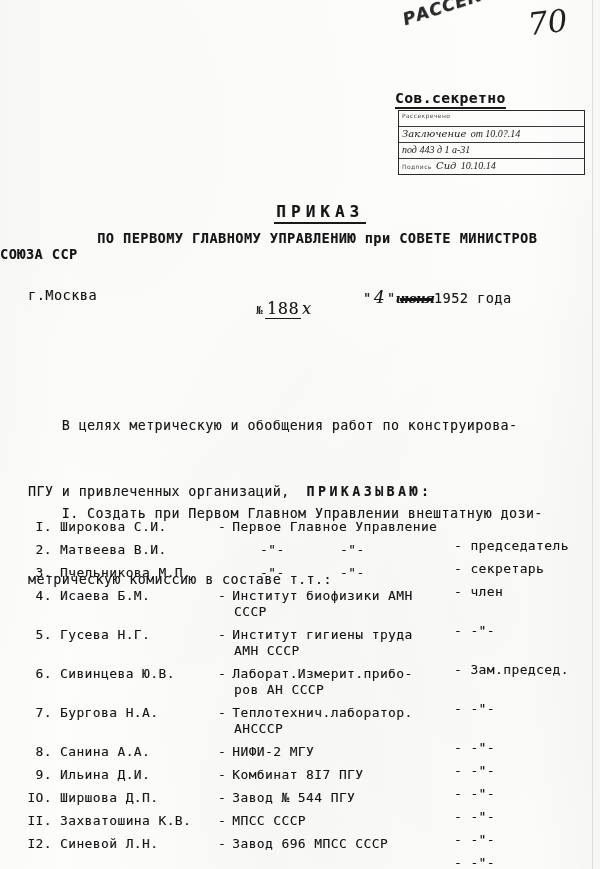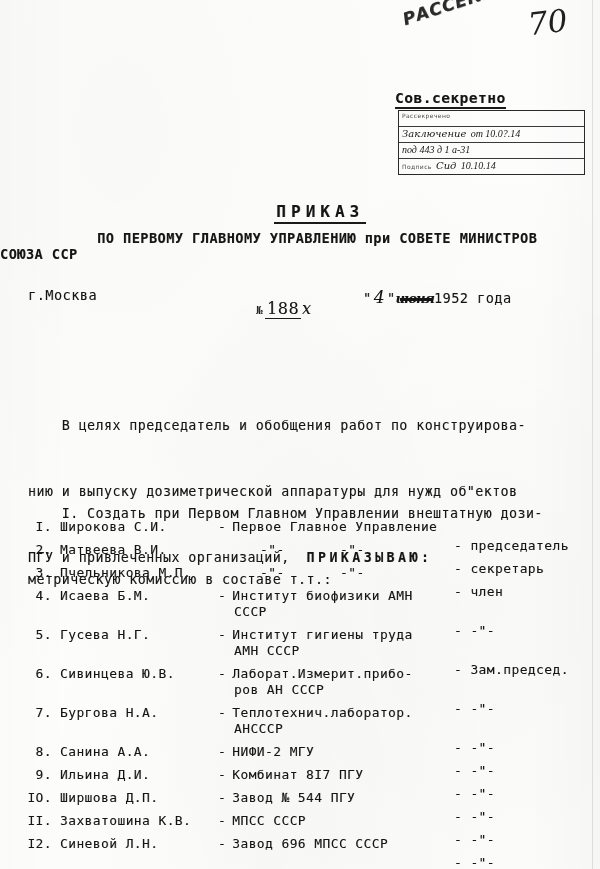--- a/index.html
+++ b/index.html
@@ -272,22 +272,21 @@
 
   <div class="abs tw" id="city">г.Москва</div>
 
   <div class="abs tw" id="order-no-wrap">
     <span id="order-no-label">№</span><span id="order-no-value">188</span><span id="order-no-suffix">х</span>
   </div>
 
   <div class="abs tw" id="date-wrap"><span>"</span><span id="date-day">4</span><span>"</span><span id="date-month">июня</span><span>1952 года</span></div>
 
   <div class="abs tw para" id="para1">
-    <div>    В целях председатель и обобщения работ по конструирова-</div>
-    <div>нию и выпуску дозиметрической аппаратуры для нужд об"ектов</div>
+    <div>    В целях метрическую и обобщения работ по конструирова-</div>
     <div><span>ПГУ и привлеченных организаций,</span><span>  </span><span class="spaced-sm">ПРИКАЗЫВАЮ:</span></div>
   </div>
 
   <div class="abs tw para" id="para2">
     <div>    I. Создать при Первом Главном Управлении внештатную дози-</div>
     <div>метрическую комиссию в составе т.т.:</div>
   </div>
 
   <div class="abs tw" id="member-table"><div class="mrow"><span class="m-num">I.</span><span class="m-name">Широкова С.И.</span><span class="m-org"><span class="dash">-</span><span>Первое Главное Управление</span></span><span class="m-role">- председатель</span></div><div class="mrow"><span class="m-num">2.</span><span class="m-name">Матвеева В.И.</span><span class="ditto-a">-"-</span><span class="ditto-b">-"-</span><span class="m-role">- секретарь</span></div><div class="mrow"><span class="m-num">3.</span><span class="m-name">Пчельникова М.П.</span><span class="ditto-a">-"-</span><span class="ditto-b">-"-</span><span class="m-role">- член</span></div><div class="mrow" style="min-height: 38px;"><span class="m-num">4.</span><span class="m-name">Исаева Б.М.</span><span class="m-org"><span class="dash">-</span><span>Институт биофизики АМН</span><span class="org2">СССР</span></span><span class="m-role" style="top: 16px;">- -"-</span></div><div class="mrow" style="min-height: 38px;"><span class="m-num">5.</span><span class="m-name">Гусева Н.Г.</span><span class="m-org"><span class="dash">-</span><span>Институт гигиены труда</span><span class="org2">АМН СССР</span></span><span class="m-role" style="top: 16px;">- Зам.председ.</span></div><div class="mrow" style="min-height: 38px;"><span class="m-num">6.</span><span class="m-name">Сивинцева Ю.В.</span><span class="m-org"><span class="dash">-</span><span>Лаборат.Измерит.прибо-</span><span class="org2">ров АН СССР</span></span><span class="m-role" style="top: 16px;">- -"-</span></div><div class="mrow" style="min-height: 38px;"><span class="m-num">7.</span><span class="m-name">Бургова Н.А.</span><span class="m-org"><span class="dash">-</span><span>Теплотехнич.лаборатор.</span><span class="org2">АНСССР</span></span><span class="m-role" style="top: 16px;">- -"-</span></div><div class="mrow"><span class="m-num">8.</span><span class="m-name">Санина А.А.</span><span class="m-org"><span class="dash">-</span><span>НИФИ-2 МГУ</span></span><span class="m-role">- -"-</span></div><div class="mrow"><span class="m-num">9.</span><span class="m-name">Ильина Д.И.</span><span class="m-org"><span class="dash">-</span><span>Комбинат 8I7 ПГУ</span></span><span class="m-role">- -"-</span></div><div class="mrow"><span class="m-num">IO.</span><span class="m-name">Ширшова Д.П.</span><span class="m-org"><span class="dash">-</span><span>Завод № 544 ПГУ</span></span><span class="m-role">- -"-</span></div><div class="mrow"><span class="m-num">II.</span><span class="m-name">Захватошина К.В.</span><span class="m-org"><span class="dash">-</span><span>МПСС СССР</span></span><span class="m-role">- -"-</span></div><div class="mrow"><span class="m-num">I2.</span><span class="m-name">Синевой Л.Н.</span><span class="m-org"><span class="dash">-</span><span>Завод 696 МПСС СССР</span></span><span class="m-role">- -"-</span></div></div>
 

